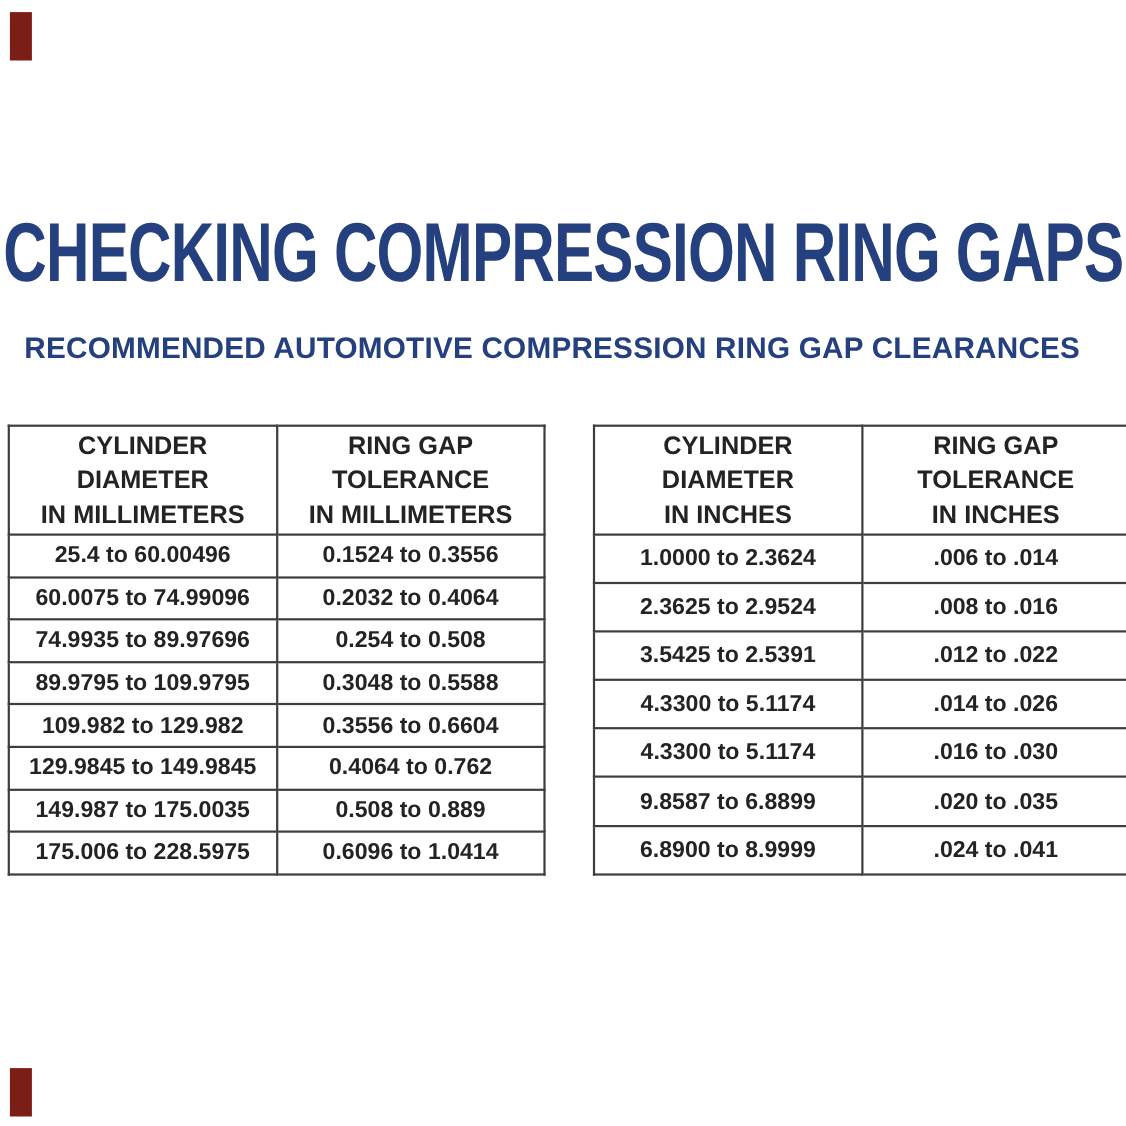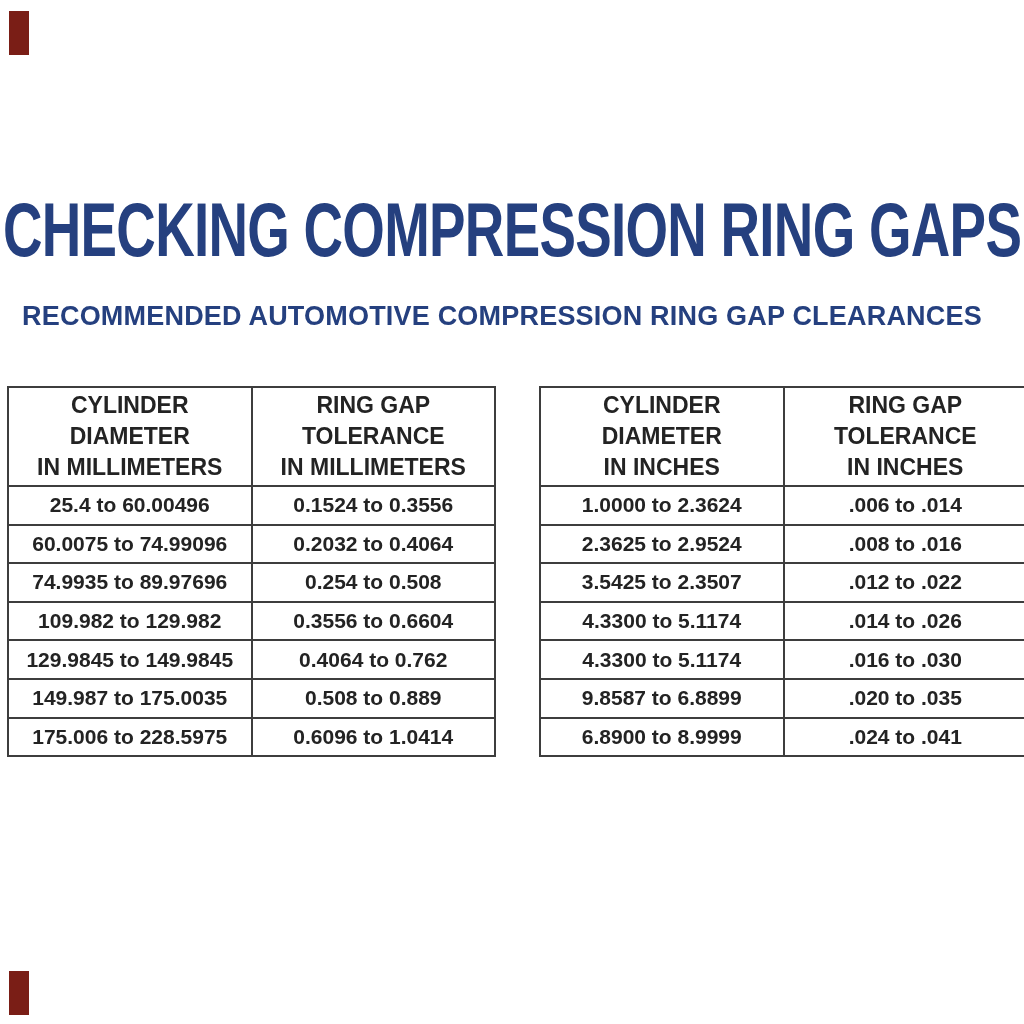--- a/index.html
+++ b/index.html
@@ -121,20 +121,24 @@
         </tr>
         <tr>
           <td>60.0075 to 74.99096</td>
           <td>0.2032 to 0.4064</td>
         </tr>
         <tr>
           <td>74.9935 to 89.97696</td>
           <td>0.254 to 0.508</td>
         </tr>
         <tr>
+          <td>89.9795 to 109.9795</td>
+          <td>0.3048 to 0.5588</td>
+        </tr>
+        <tr>
           <td>109.982 to 129.982</td>
           <td>0.3556 to 0.6604</td>
         </tr>
         <tr>
           <td>129.9845 to 149.9845</td>
           <td>0.4064 to 0.762</td>
         </tr>
         <tr>
           <td>149.987 to 175.0035</td>
           <td>0.508 to 0.889</td>
@@ -164,21 +168,21 @@
       <tbody>
         <tr>
           <td>1.0000 to 2.3624</td>
           <td>.006 to .014</td>
         </tr>
         <tr>
           <td>2.3625 to 2.9524</td>
           <td>.008 to .016</td>
         </tr>
         <tr>
-          <td>3.5425 to 2.3507</td>
+          <td>3.5425 to 2.5391</td>
           <td>.012 to .022</td>
         </tr>
         <tr>
           <td>4.3300 to 5.1174</td>
           <td>.014 to .026</td>
         </tr>
         <tr>
           <td>4.3300 to 5.1174</td>
           <td>.016 to .030</td>
         </tr>

